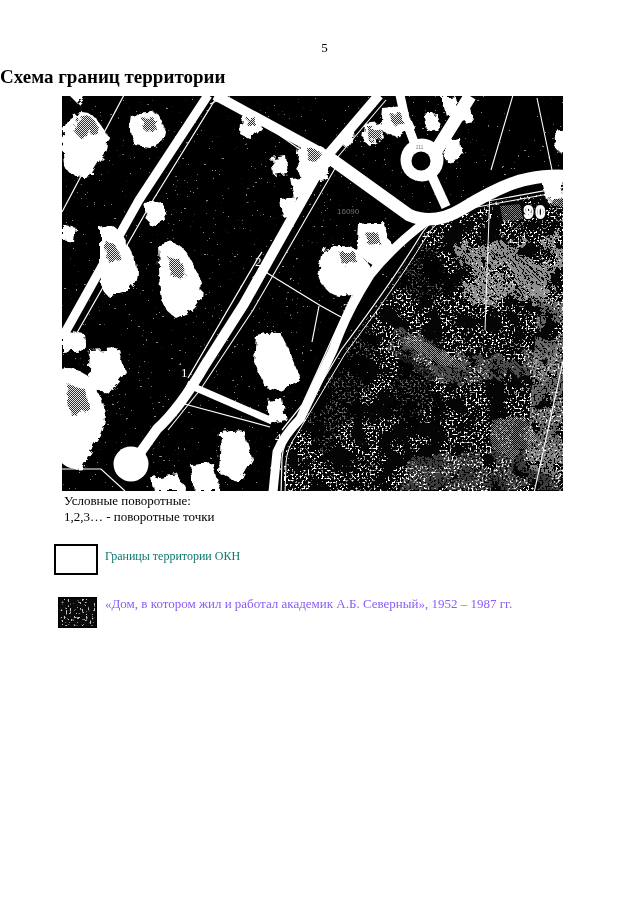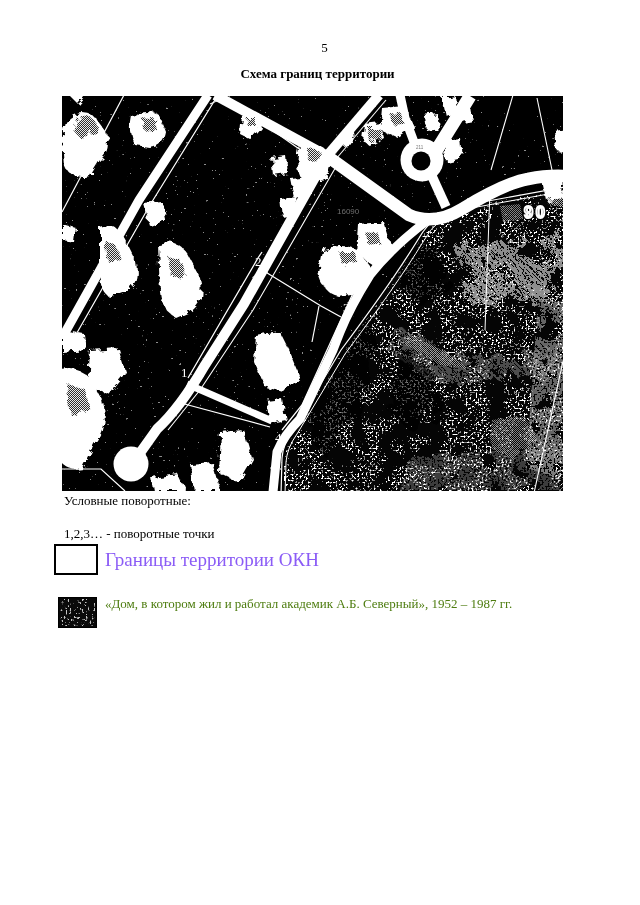--- a/index.html
+++ b/index.html
@@ -4,21 +4,21 @@
 <style>
 html,body{margin:0;padding:0}
 body{width:640px;height:905px;background:#fff;font-family:"Liberation Serif",serif;position:relative;overflow:hidden}
 .abs{position:absolute}
 </style>
 </head>
 <body>
 
 <div class="abs" style="top:40px;left:9px;right:0;text-align:center;font-size:13px;color:#000">5</div>
 
-<div class="abs" style="top:66px;left:0;right:5px;text-align:center;font-weight:bold;font-size:13px;color:#000">Схема границ территории</div>
+<div class="abs" style="top:66px;left:0;right:5px;font-weight:bold;font-size:19px;color:#000">Схема границ территории</div>
 
 <svg class="abs" style="left:62px;top:96px" width="501" height="395" viewBox="62 96 501 395">
 <defs>
   <filter id="rough" x="-20%" y="-20%" width="140%" height="140%">
     <feTurbulence type="fractalNoise" baseFrequency="0.12" numOctaves="3" seed="4" result="n"></feTurbulence>
     <feDisplacementMap in="SourceGraphic" in2="n" scale="9"></feDisplacementMap>
   </filter>
   <filter id="fg" x="0" y="0" width="100%" height="100%">
     <feTurbulence type="fractalNoise" baseFrequency="0.5" numOctaves="2" seed="7" result="fine"></feTurbulence>
     <feColorMatrix in="fine" type="matrix" values="0 0 0 0 0 0 0 0 0 0 0 0 0 0 0 3 3 3 0 -4.58" result="fa"></feColorMatrix>
@@ -268,30 +268,30 @@
 
 <text x="275" y="442" font-family="Liberation Serif, serif" font-size="13" fill="#fff">4</text>
 
 <text x="524" y="218" font-family="Liberation Sans, sans-serif" font-size="16.5" font-weight="bold" fill="none" stroke="#000" stroke-width="4" letter-spacing="2.5">90</text>
 <text x="524" y="218" font-family="Liberation Sans, sans-serif" font-size="16.5" font-weight="bold" fill="#000" stroke="#fff" stroke-width="2" letter-spacing="2.5">90</text>
 </g>
 </svg>
 
 <div class="abs" style="top:493px;left:64px;font-size:13px;color:#000">Условные поворотные:</div>
 
-<div class="abs" style="top:526px;left:64px;font-size:13px;color:#000">1,2,3… - поворотные точки</div>
+<div class="abs" style="top:509px;left:64px;font-size:13px;color:#000">1,2,3… - поворотные точки</div>
 
 <div class="abs" style="top:544px;left:54px;width:40px;height:27px;border:2px solid #000;background:#fff"></div>
 
-<div class="abs" style="top:549px;left:105px;font-size:19px;color:#8b5cf6">Границы территории ОКН</div>
+<div class="abs" style="top:549px;left:105px;font-size:12px;color:#0f766e">Границы территории ОКН</div>
 
 <svg class="abs" style="left:58px;top:597px" width="39" height="31" viewBox="0 0 39 31">
   <rect x="0" y="0" width="39" height="31" fill="#0a0a0a"></rect>
   <rect x="2" y="2" width="35" height="27" fill="#000" filter="url(#spbox)"></rect>
   <rect x="0.5" y="0.5" width="38" height="30" fill="none" stroke="#000" stroke-width="1.5"></rect>
   <filter id="spbox" x="-2%" y="-2%" width="104%" height="104%">
     <feTurbulence type="fractalNoise" baseFrequency="0.5 0.4" numOctaves="3" seed="5" result="noise"></feTurbulence>
     <feColorMatrix in="noise" type="matrix" values="0 0 0 0 0.55  0 0 0 0 0.55  0 0 0 0 0.55  6 6 6 0 -9.9" result="mask"></feColorMatrix>
     <feComposite in="mask" in2="SourceAlpha" operator="in"></feComposite>
   </filter>
 </svg>
 
-<div class="abs" style="top:596px;left:105px;font-size:13px;color:#4d7c0f">«Дом, в котором жил и работал академик А.Б. Северный», 1952 – 1987 гг.</div>
+<div class="abs" style="top:596px;left:105px;font-size:13px;color:#8b5cf6">«Дом, в котором жил и работал академик А.Б. Северный», 1952 – 1987 гг.</div>
 
 </body></html>

